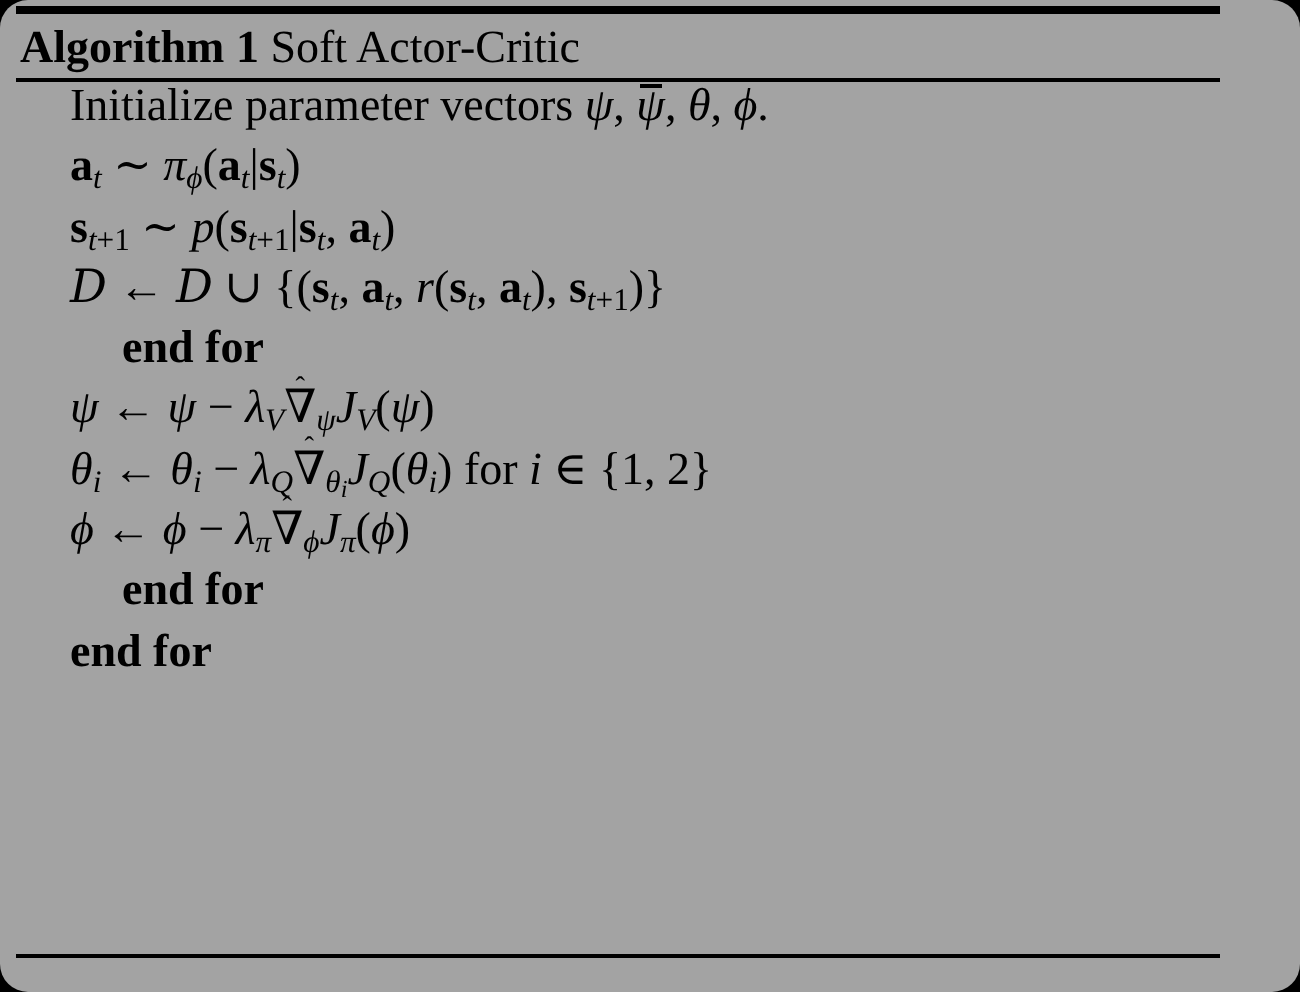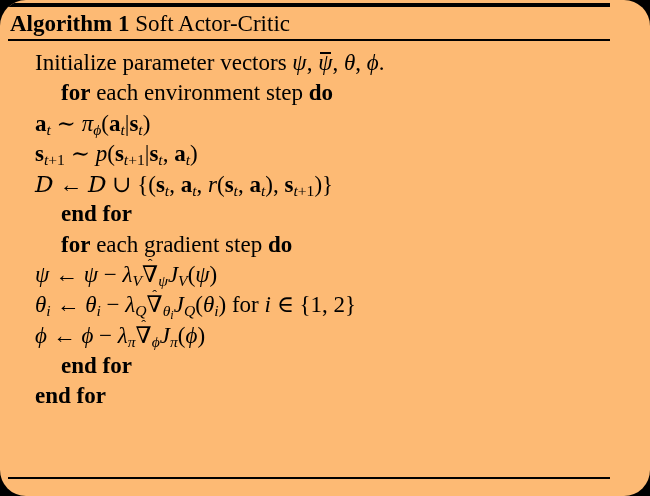--- a/index.html
+++ b/index.html
@@ -5,35 +5,35 @@
   html,body{margin:0;padding:0;}
   body{
     width:650px;height:496px;
     background:#000000;
     font-family:"Liberation Serif","DejaVu Serif",serif;
     position:relative;
   }
   .panel{
     position:absolute;top:0;left:0;
     width:650px;height:496px;
-    background:#fdba74;
-    border-radius:26px;
+    background:#a3a3a3;
+    border-radius:14px;
     color:#000000;
     overflow:hidden;
     text-decoration:underline;
   }
   .rule{position:absolute;left:8px;width:602px;background:#000000;}
   .rule-top{top:3px;height:4px;}
   .rule-mid{top:39px;height:2px;}
   .rule-bot{top:477px;height:2px;}
   .header{
     position:absolute;top:11px;left:10px;
     font-size:23px;line-height:26px;white-space:nowrap;
   }
-  .algo-body{position:absolute;top:48px;left:0;width:650px;}
+  .algo-body{position:absolute;top:38px;left:0;width:650px;}
   .line{
     height:30.3px;line-height:30.3px;
     font-size:23px;white-space:nowrap;
   }
   .ind0{padding-left:35px;}
   .ind1{padding-left:61px;}
   .ind2{padding-left:35px;}
   .bf{font-weight:bold;}
   .it{font-style:italic;}
   .cal{font-style:italic;font-family:"DejaVu Serif",serif;}
@@ -48,26 +48,24 @@
 <body>
 
 <div class="panel">
   <div class="rule rule-top"></div>
   <div class="header">
     <span class="bf">Algorithm 1</span><span> Soft Actor-Critic</span>
   </div>
   <div class="rule rule-mid"></div>
   <div class="algo-body">
       <div class="line ind0"><span>Initialize parameter vectors </span><span class="it">ψ</span><span>, </span><span class="ov"><span class="barm"></span><span class="it">ψ</span></span><span>, </span><span class="it">θ</span><span>, </span><span class="it">ϕ</span><span>.</span></div>
-      <div class="line ind1"><span class="bf">for</span><span> each environment step </span><span class="bf">do</span></div>
       <div class="line ind2"><span class="bf">a</span><span class="sb"><span class="it">t</span></span><span> ∼ </span><span class="it">π</span><span class="sb"><span class="it">ϕ</span></span><span>(</span><span class="bf">a</span><span class="sb"><span class="it">t</span></span><span>|</span><span class="bf">s</span><span class="sb"><span class="it">t</span></span><span>)</span></div>
       <div class="line ind2"><span class="bf">s</span><span class="sb"><span class="it">t</span><span>+1</span></span><span> ∼ </span><span class="it">p</span><span>(</span><span class="bf">s</span><span class="sb"><span class="it">t</span><span>+1</span></span><span>|</span><span class="bf">s</span><span class="sb"><span class="it">t</span></span><span>, </span><span class="bf">a</span><span class="sb"><span class="it">t</span></span><span>)</span></div>
       <div class="line ind2"><span class="cal">D</span><span> ← </span><span class="cal">D</span><span> ∪ {(</span><span class="bf">s</span><span class="sb"><span class="it">t</span></span><span>, </span><span class="bf">a</span><span class="sb"><span class="it">t</span></span><span>, </span><span class="it">r</span><span>(</span><span class="bf">s</span><span class="sb"><span class="it">t</span></span><span>, </span><span class="bf">a</span><span class="sb"><span class="it">t</span></span><span>), </span><span class="bf">s</span><span class="sb"><span class="it">t</span><span>+1</span></span><span>)}</span></div>
       <div class="line ind1"><span class="bf">end for</span></div>
-      <div class="line ind1"><span class="bf">for</span><span> each gradient step </span><span class="bf">do</span></div>
       <div class="line ind2"><span class="it">ψ</span><span> ← </span><span class="it">ψ</span><span> − </span><span class="it">λ</span><span class="sb"><span class="it">V</span></span><span class="ov"><span class="ovm hatm">ˆ</span><span>∇</span></span><span class="sb"><span class="it">ψ</span></span><span class="it">J</span><span class="sb"><span class="it">V</span></span><span>(</span><span class="it">ψ</span><span>)</span></div>
       <div class="line ind2"><span class="it">θ</span><span class="sb"><span class="it">i</span></span><span> ← </span><span class="it">θ</span><span class="sb"><span class="it">i</span></span><span> − </span><span class="it">λ</span><span class="sb"><span class="it">Q</span></span><span class="ov"><span class="ovm hatm">ˆ</span><span>∇</span></span><span class="sb"><span class="it">θ</span><span class="sb"><span class="it">i</span></span></span><span class="it">J</span><span class="sb"><span class="it">Q</span></span><span>(</span><span class="it">θ</span><span class="sb"><span class="it">i</span></span><span>) for </span><span class="it">i</span><span> ∈ {1, 2}</span></div>
       <div class="line ind2"><span class="it">ϕ</span><span> ← </span><span class="it">ϕ</span><span> − </span><span class="it">λ</span><span class="sb"><span class="it">π</span></span><span class="ov"><span class="ovm hatm">ˆ</span><span>∇</span></span><span class="sb"><span class="it">ϕ</span></span><span class="it">J</span><span class="sb"><span class="it">π</span></span><span>(</span><span class="it">ϕ</span><span>)</span></div>
       <div class="line ind1"><span class="bf">end for</span></div>
       <div class="line ind0"><span class="bf">end for</span></div>
     </div>
   <div class="rule rule-bot"></div>
 </div>
 
 </body></html>

